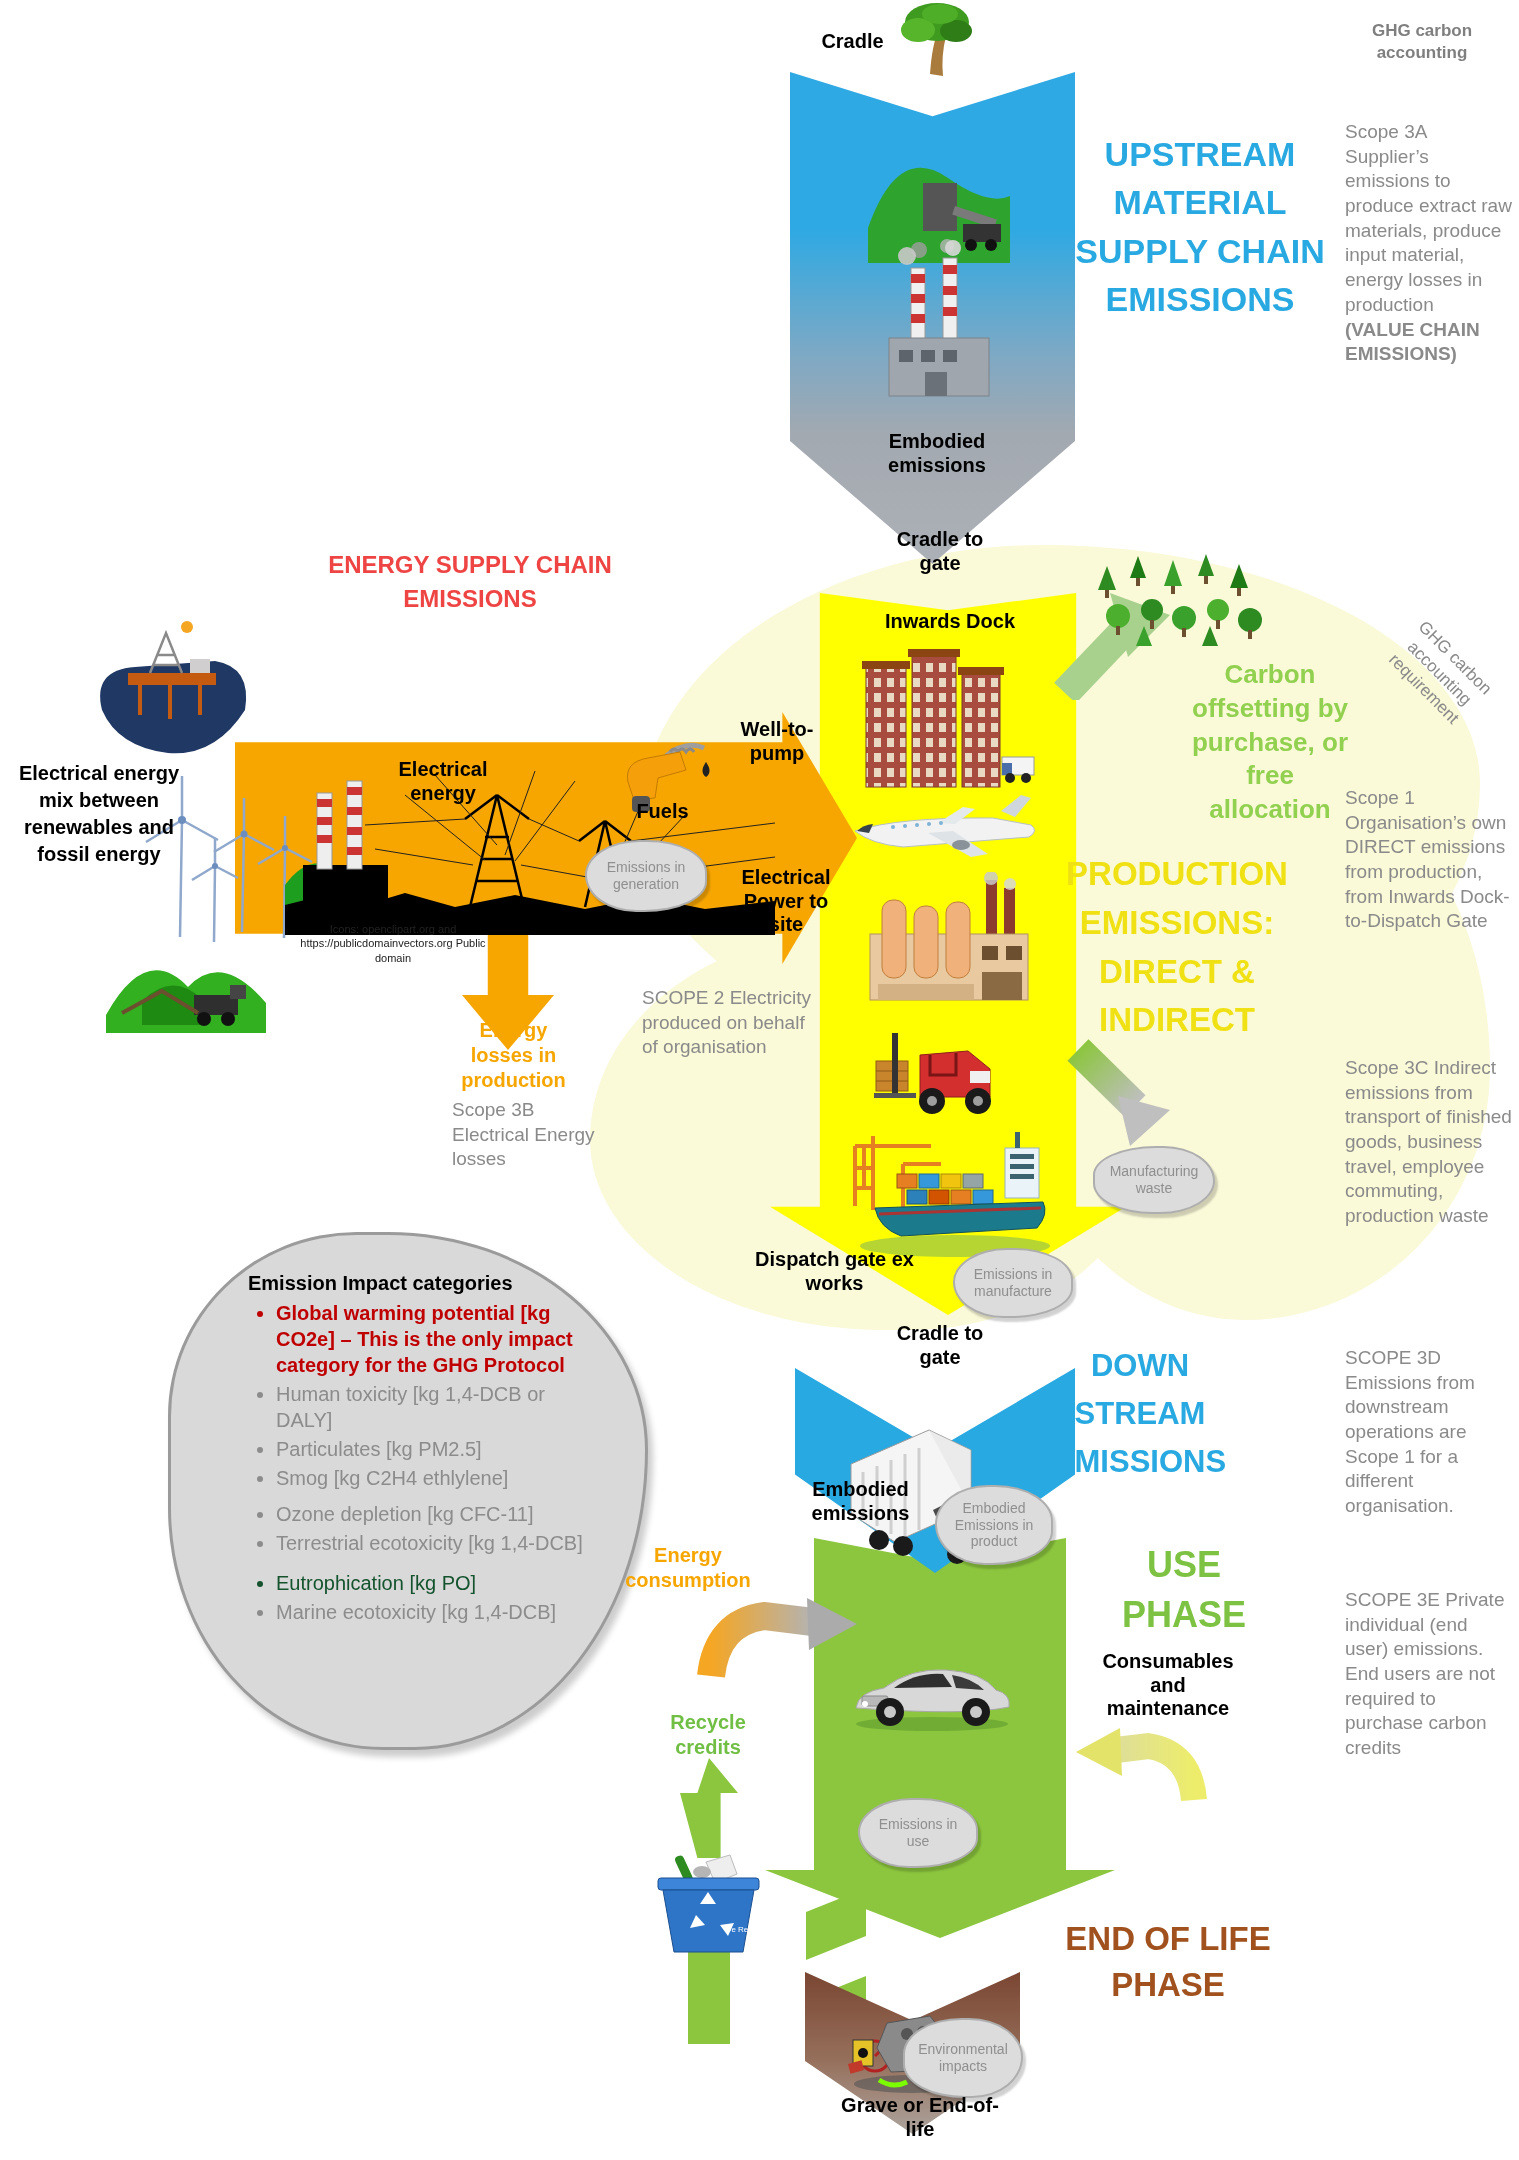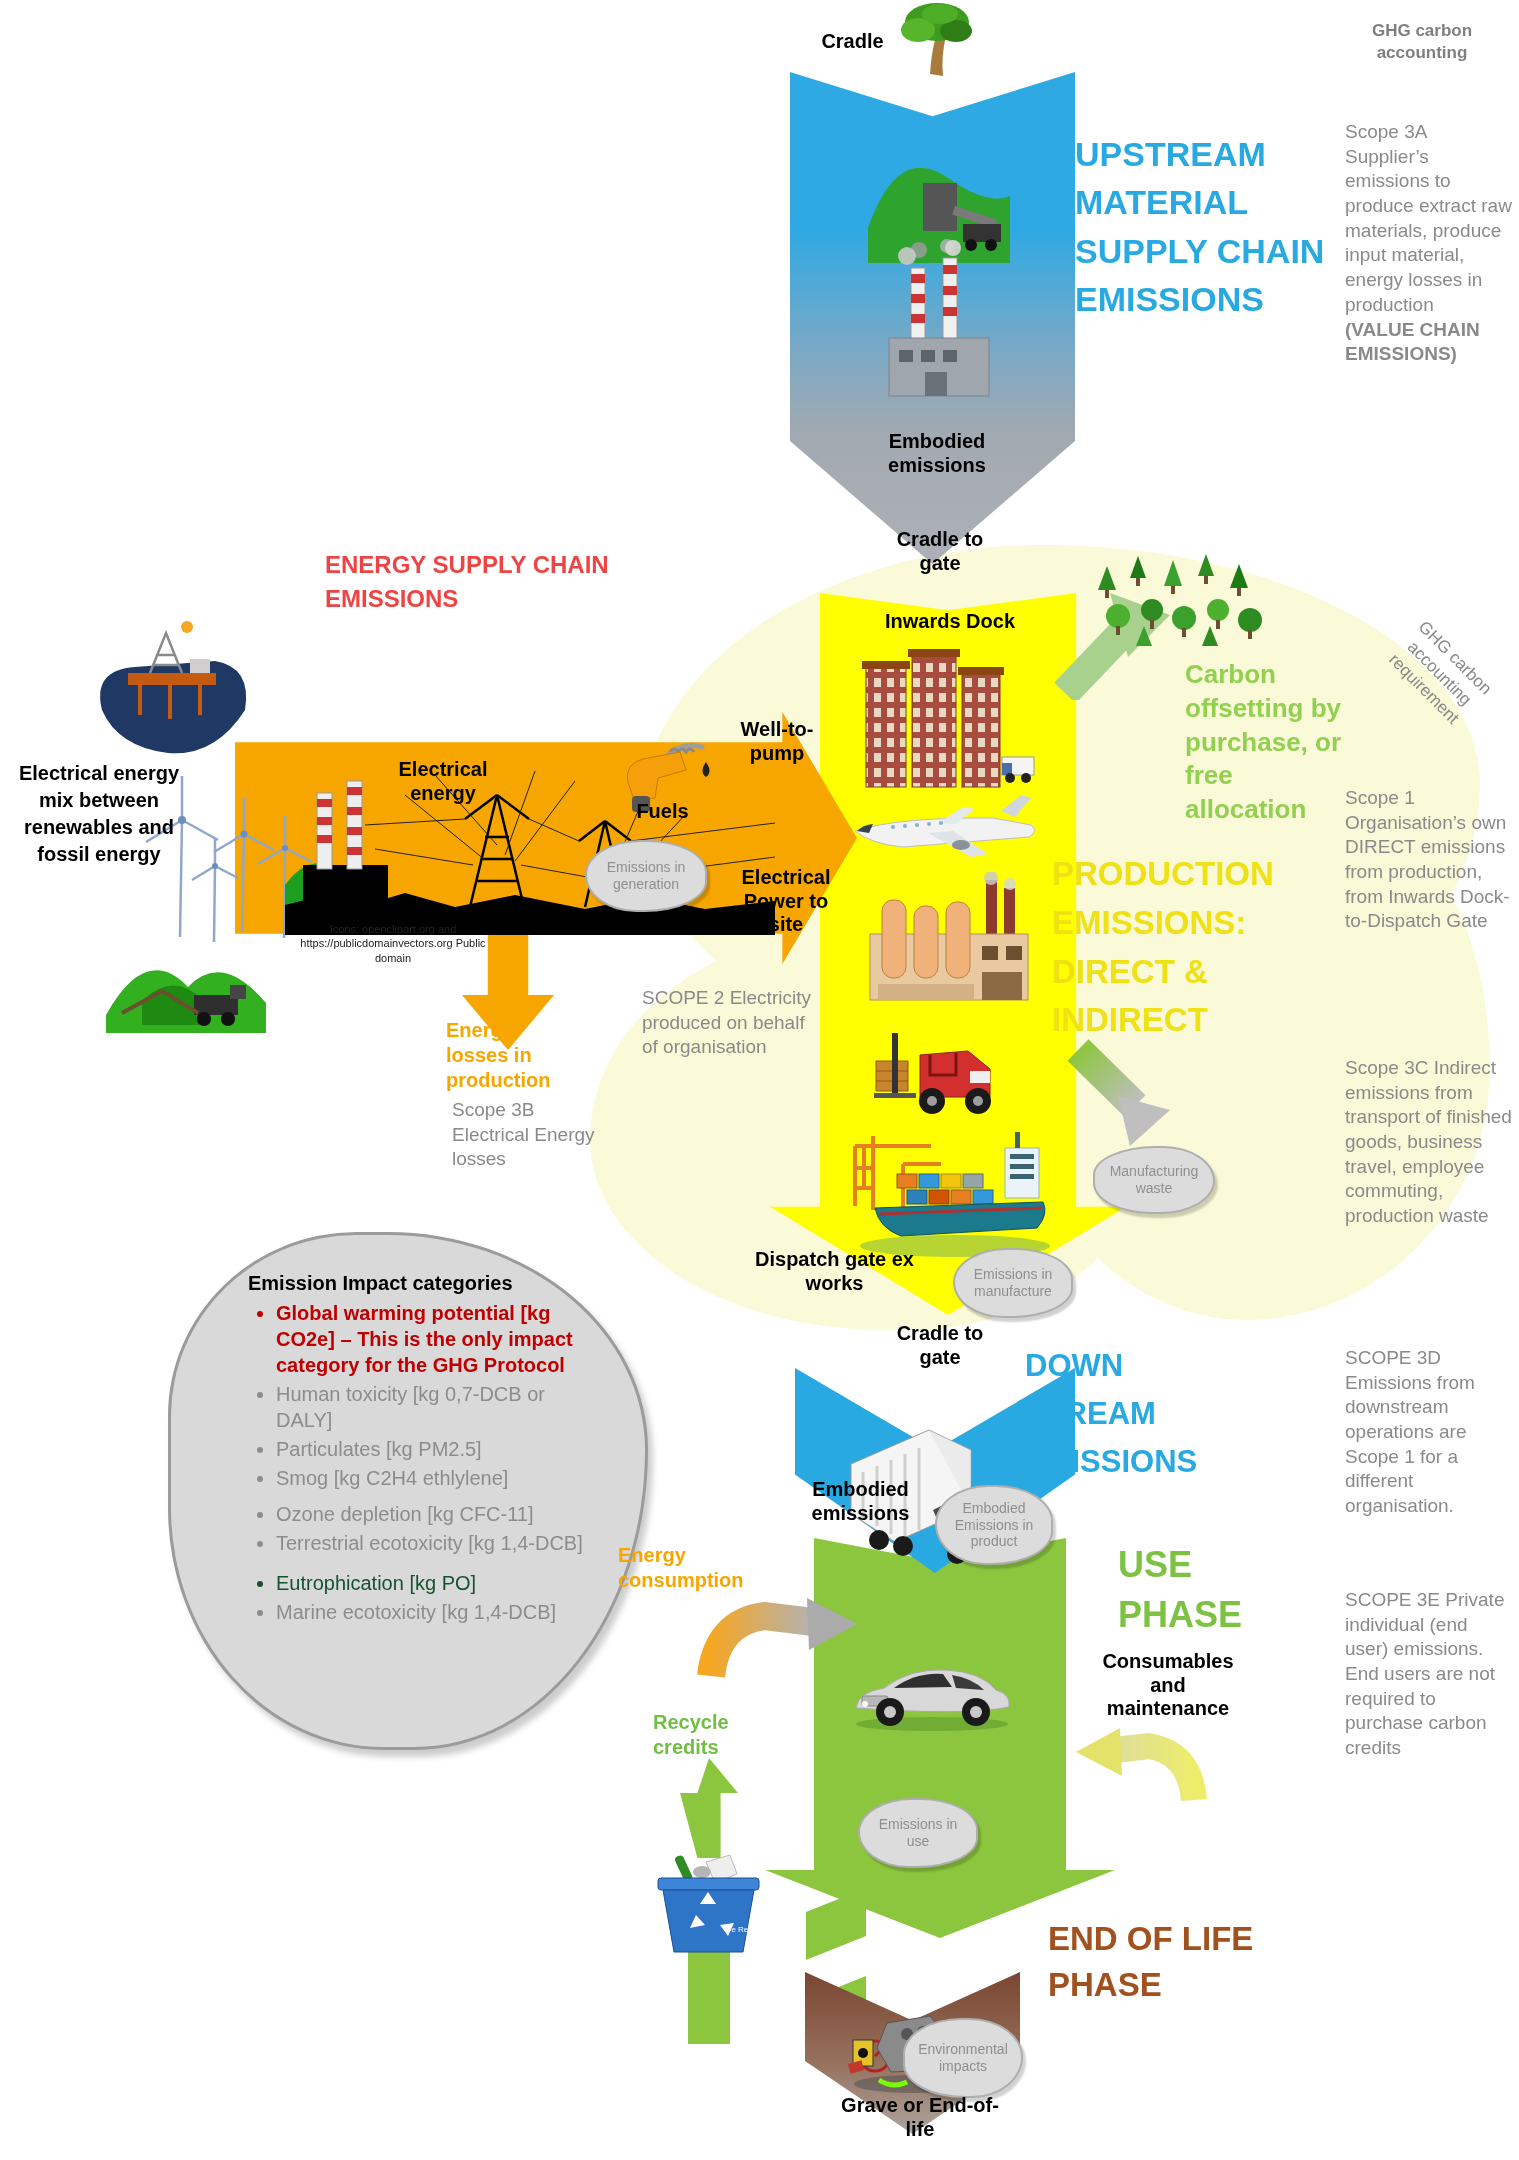--- a/index.html
+++ b/index.html
@@ -2,21 +2,21 @@
 <html><head>
 <meta charset="utf-8">
 <style>
 *{margin:0;padding:0;box-sizing:border-box}
 body{font-family:"Liberation Sans",sans-serif;background:#fff}
 #canvas{position:relative;width:1519px;height:2160px;background:#fff;overflow:hidden}
 .abs{position:absolute}
 .blk{font-weight:700;color:#000;text-align:center;line-height:1.18;font-size:20px;z-index:6}
 .graytxt{color:#8a8a8a;font-size:19px;line-height:1.3;z-index:6}
 .cloud{background:#dcdcdc;border:2px solid #aeaeae;border-radius:48% 52% 55% 45%/52% 48% 45% 55%;display:flex;align-items:center;justify-content:center;text-align:center;color:#8f8f8f;font-size:14px;line-height:1.2;padding:6px;box-shadow:3px 4px 2px rgba(0,0,0,.18);z-index:5}
-.bigtitle{font-weight:700;text-align:left;z-index:6}
+.bigtitle{font-weight:700;text-align:center;z-index:6}
 .blob{border-radius:48% 52% 45% 55%/52% 45% 55% 48%;z-index:0}
 .arrow{z-index:1}
 .icon{z-index:3}
 svg{display:block}
 </style>
 </head>
 <body>
 
 <div id="canvas">
 
@@ -335,21 +335,21 @@
 
   <div class="abs cloud" style="left:585px;top:840px;width:122px;height:72px">Emissions in generation</div>
   <div class="abs cloud" style="left:1093px;top:1146px;width:122px;height:68px;border-radius:55% 45% 48% 52%/45% 55% 52% 48%">Manufacturing waste</div>
   <div class="abs cloud" style="left:953px;top:1248px;width:120px;height:70px">Emissions in manufacture</div>
 
   <div class="abs" style="left:168px;top:1232px;width:480px;height:518px;background:#d9d9d9;border:3px solid #9b9b9b;border-radius:42% 58% 52% 48%/38% 45% 62% 50%;box-shadow:5px 7px 6px rgba(0,0,0,.2);z-index:4"></div>
   <div class="abs" style="left:248px;top:1272px;width:345px;z-index:5">
     <div class="blk" style="text-align:left">Emission Impact categories</div>
     <ul style="margin:4px 0 0 0;padding-left:28px;list-style:disc">
       <li style="font-size:20px;line-height:1.3;font-weight:700;color:#c00000;margin-bottom:3px">Global warming potential [kg CO2e] – This is the only impact category for the GHG Protocol</li>
-      <li style="font-size:20px;line-height:1.3;color:#8c8c8c;margin-bottom:3px">Human toxicity [kg 0,7-DCB or DALY]</li>
+      <li style="font-size:20px;line-height:1.3;color:#8c8c8c;margin-bottom:3px">Human toxicity [kg 1,4-DCB or DALY]</li>
       <li style="font-size:20px;line-height:1.3;color:#8c8c8c;margin-bottom:3px">Particulates [kg PM2.5]</li>
       <li style="font-size:20px;line-height:1.3;color:#8c8c8c;margin-bottom:10px">Smog  [kg C2H4 ethlylene]</li>
       <li style="font-size:20px;line-height:1.3;color:#8c8c8c;margin-bottom:3px">Ozone depletion [kg CFC-11]</li>
       <li style="font-size:20px;line-height:1.3;color:#8c8c8c;margin-bottom:14px">Terrestrial ecotoxicity  [kg 1,4-DCB]</li>
       <li style="font-size:20px;line-height:1.3;color:#14532d;margin-bottom:3px">Eutrophication  [kg PO]</li>
       <li style="font-size:20px;line-height:1.3;color:#8c8c8c">Marine ecotoxicity  [kg 1,4-DCB]</li>
     </ul>
   </div>
 
   <div class="abs blk" style="left:880px;top:1322px;width:120px">Cradle to gate</div>

